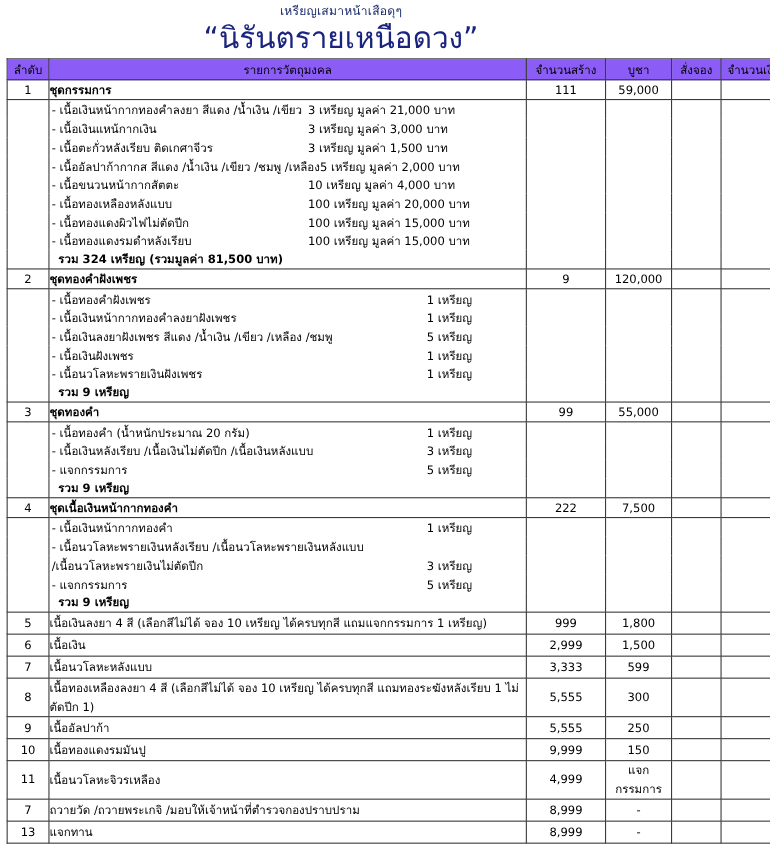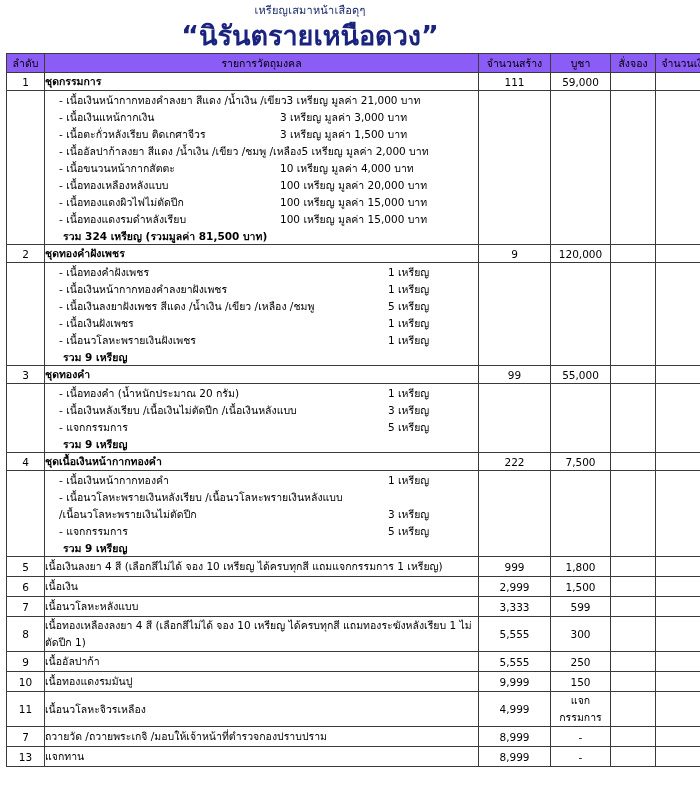--- a/index.html
+++ b/index.html
@@ -27,21 +27,21 @@
   }
   .header .line1 {
     font-size: 11px;
     color: #1a2a6c;
     letter-spacing: 0.2px;
     line-height: 14px;
   }
   .header .line2 {
     font-size: 27px;
     color: #1a237e;
-    font-weight: bold;
+    font-weight: normal;
     line-height: 34px;
     margin-top: 1px;
   }
   .header .line3 {
     font-size: 11.5px;
     color: #1a2a6c;
     line-height: 16px;
     margin-top: 2px;
     margin-bottom: 3px;
   }
@@ -77,42 +77,42 @@
 
   
   .grp-title { font-weight: bold; }
 
   
   tr.sub td {
     border-top: none;
     border-bottom: none;
   }
   tr.sub td.c-item {
-    padding-left: 14px;
+    padding-left: 2px;
   }
   .subline {
     display: flex;
     align-items: baseline;
     height: 16px;
   }
   .sub-text {
     flex: 0 0 auto;
     white-space: nowrap;
   }
   .sub-qty {
     margin-left: auto;
     padding-right: 8px;
     white-space: nowrap;
     text-align: left;
   }
   .sub-qty.wide { width: 190px; margin-left: auto; }
   .sub-qty.narrow { width: 82px; }
 
   tr.total td.c-item {
-    padding-left: 18px;
+    padding-left: 8px;
     font-weight: normal;
   }
   tr.total td {
     border-top: none;
   }
   .total-text { height: 16px; line-height: 16px; }
 
   .row-single td { height: 19px; }
   .note-small { font-size: 10px; }
 </style>
@@ -190,21 +190,21 @@
           </td>
           <td class="c-made"></td>
           <td class="c-price"></td>
           <td class="c-order"></td>
           <td class="c-amount"></td>
         </tr>
         <tr class="sub">
           <td class="c-no"></td>
           <td class="c-item">
             <div class="subline">
-              <span class="sub-text">- เนื้ออัลปาก้าลงยา  สีแดง /น้ำเงิน /เขียว /ชมพู /เหลือง</span>
+              <span class="sub-text">- เนื้ออัลปาก้ากากส  สีแดง /น้ำเงิน /เขียว /ชมพู /เหลือง</span>
               <span class="sub-qty wide">5 เหรียญ  มูลค่า 2,000 บาท</span>
             </div>
           </td>
           <td class="c-made"></td>
           <td class="c-price"></td>
           <td class="c-order"></td>
           <td class="c-amount"></td>
         </tr>
         <tr class="sub">
           <td class="c-no"></td>

